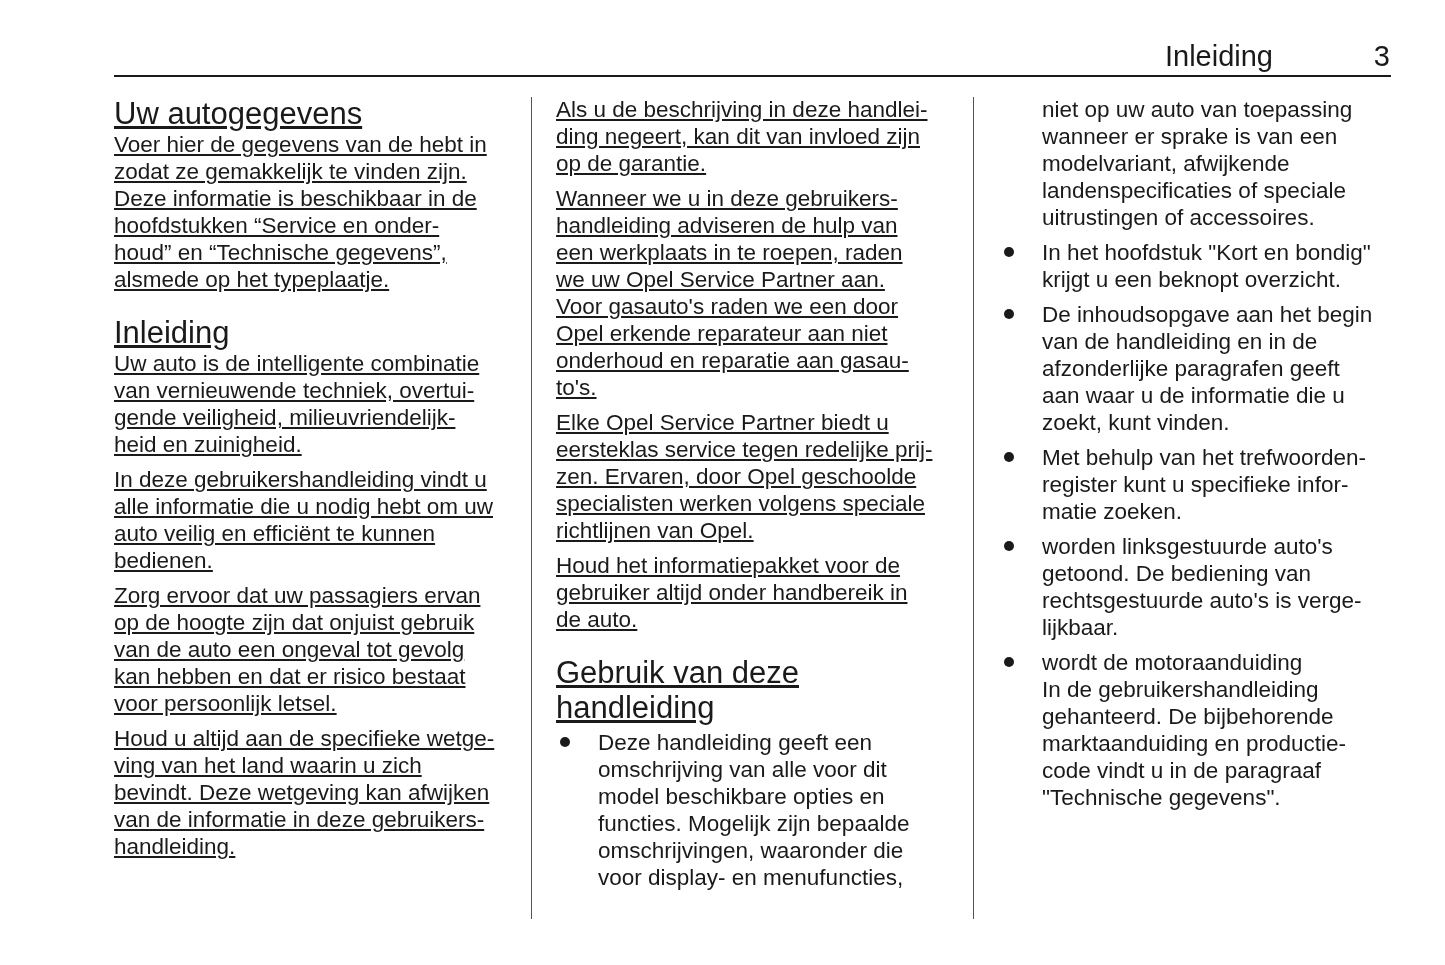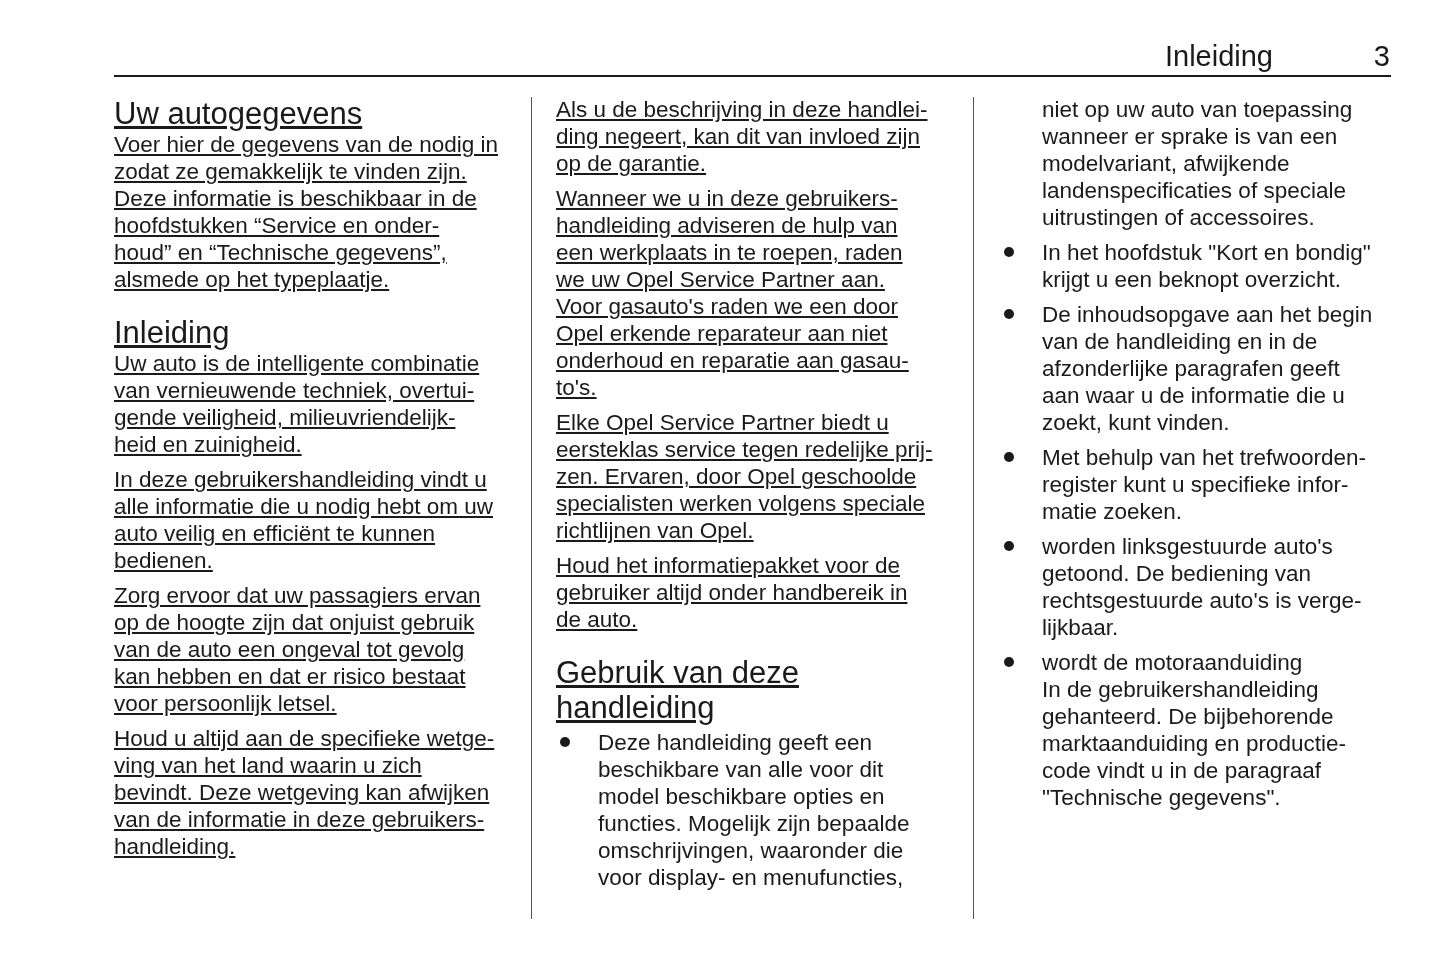--- a/index.html
+++ b/index.html
@@ -31,21 +31,21 @@
   <div class="header-rule"></div>
 </div>
 
 <div class="divider" style="left:531px"></div>
 <div class="divider" style="left:973px"></div>
 
 <div class="col col1">
   <h2 class="h">Uw autogegevens</h2>
   <div id="c1s1">
       <p class="p">
-        <span class="line">Voer hier de gegevens van de nodig in</span>
+        <span class="line">Voer hier de gegevens van de hebt in</span>
         <span class="line">zodat ze gemakkelijk te vinden zijn.</span>
         <span class="line">Deze informatie is beschikbaar in de</span>
         <span class="line">hoofdstukken “Service en onder-</span>
         <span class="line">houd” en “Technische gegevens”,</span>
         <span class="line">alsmede op het typeplaatje.</span>
       </p>
     </div>
   <h2 class="h sec">Inleiding</h2>
   <div id="c1s2">
       <p class="p">
@@ -108,21 +108,21 @@
       </p>
     </div>
   <h2 class="h sec">
     <span class="line">Gebruik van deze</span>
     <span class="line">handleiding</span>
   </h2>
   <div id="c2b" style="margin-top:4px">
       <div class="bullet">
         <span class="dot"></span>
         <span class="line">Deze handleiding geeft een</span>
-        <span class="line">beschikbare van alle voor dit</span>
+        <span class="line">omschrijving van alle voor dit</span>
         <span class="line">model beschikbare opties en</span>
         <span class="line">functies. Mogelijk zijn bepaalde</span>
         <span class="line">omschrijvingen, waaronder die</span>
         <span class="line">voor display- en menufuncties,</span>
       </div>
     </div>
 </div>
 
 <div class="col col3">
   <div id="c3c" class="cont">

